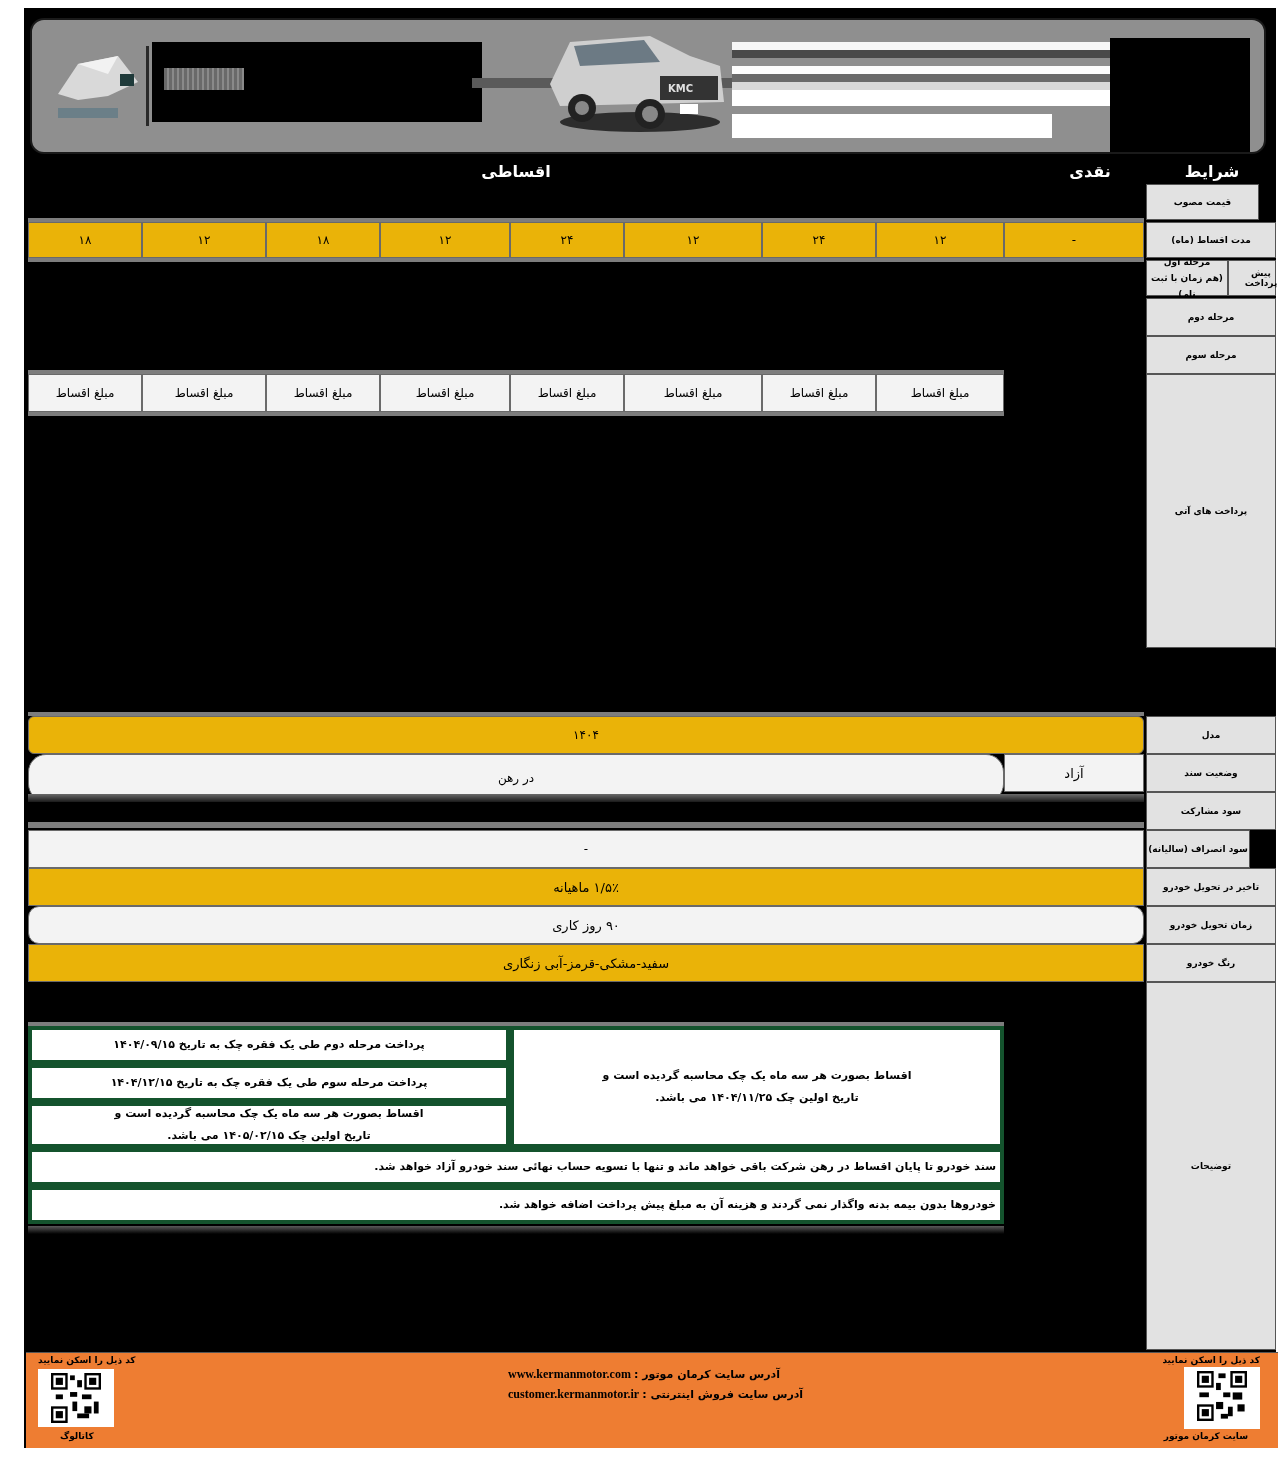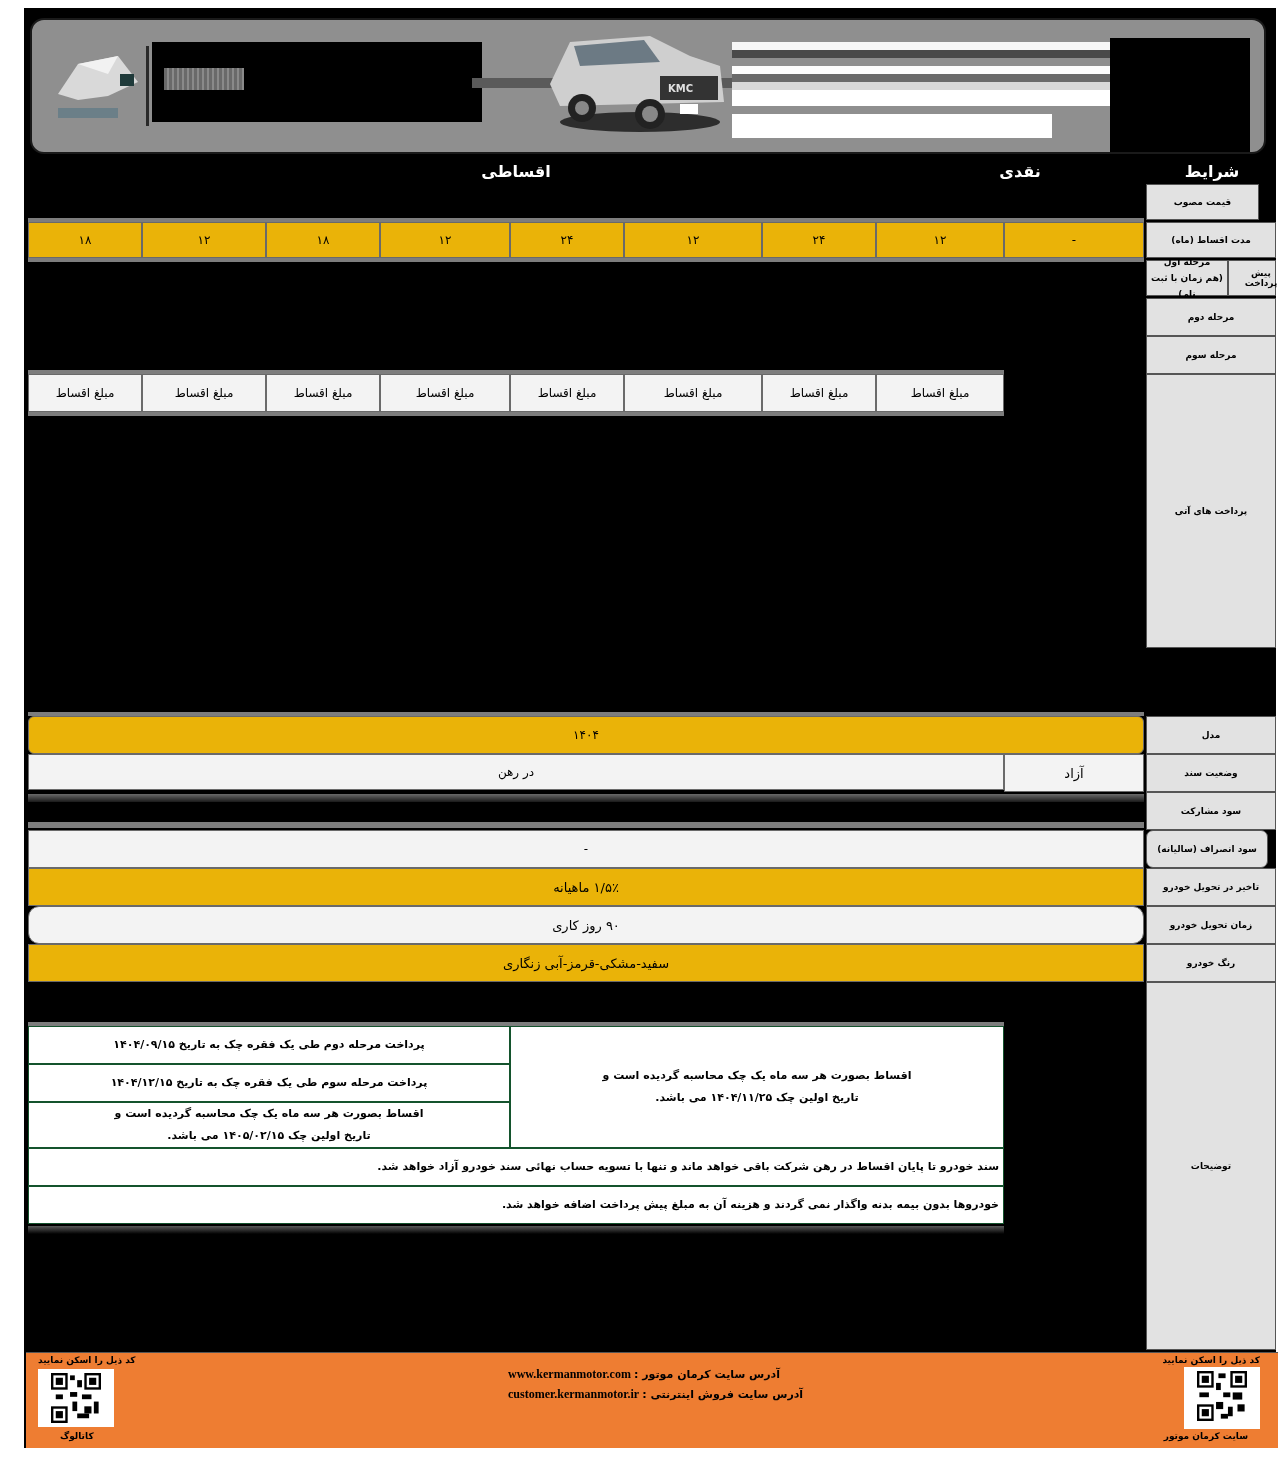--- a/index.html
+++ b/index.html
@@ -14,21 +14,21 @@
   .banner .line { position: absolute; height: 10px; }
   .car { position: absolute; left: 540px; top: 22px; width: 190px; height: 112px; }
   .rblocks { position: absolute; right: 14px; top: 18px; width: 140px; height: 132px; background: #000; }
   
   .cell { position: absolute; display: flex; align-items: center; justify-content: center; text-align: center; direction: rtl; font-size: 11px; font-weight: bold; }
   .label { background: #e2e2e2; border: 1px solid #555; color: #000; font-size: 9px; }
   .white { background: #eab308; border: 1px solid #6a6a6a; font-size: 12px; font-weight: normal; }
   .light { background: #f3f3f3; border: 1px solid #6a6a6a; font-size: 12px; font-weight: normal; }
   .hdr { color: #fff; font-size: 16px; font-weight: bold; }
   .grayline { position: absolute; height: 4px; background: #7d7d7d; }
-  .note { position: absolute; background: #fff; border: 1px solid #14532d; display: flex; align-items: center; justify-content: center; direction: rtl; font-size: 11px; font-weight: bold; text-align: center; line-height: 22px; }
+  .note { position: absolute; background: #fff; border: 4px solid #14532d; display: flex; align-items: center; justify-content: center; direction: rtl; font-size: 11px; font-weight: bold; text-align: center; line-height: 22px; }
   .footer { position: absolute; left: 26px; top: 1352px; width: 1252px; height: 96px; background: #ee7d32; border-top: 1px solid #555; }
   .qr { position: absolute; width: 76px; height: 58px; background: #fff; padding: 4px 10px; }
   .qr svg { width: 56px; height: 50px; }
   .ftxt { position: absolute; font-size: 9px; font-weight: bold; direction: rtl; white-space: nowrap; }
   .url { font-family: "Liberation Serif", serif; font-size: 12px; font-weight: bold; }
 </style>
 </head>
 <body>
 
 <div class="sheet"></div>
@@ -65,37 +65,37 @@
     <text x="128" y="70" font-size="10" fill="#e0e0e0" font-family="DejaVu Sans, sans-serif" font-weight="bold">KMC</text>
     <rect x="140" y="82" width="18" height="10" fill="#fff"></rect>
     <circle cx="42" cy="86" r="14" fill="#222"></circle>
       <circle cx="42" cy="86" r="7" fill="#888"></circle>
     <circle cx="110" cy="92" r="15" fill="#222"></circle>
       <circle cx="110" cy="92" r="8" fill="#888"></circle>
   </svg>
 </div>
 
 <div class="cell hdr" style="left:1148px;top:158px;width:128px;height:26px;">شرایط</div>
-<div class="cell hdr" style="left:952px;top:158px;width:136px;height:26px;text-align:center;">نقدی</div>
+<div class="cell hdr" style="left:1022px;top:158px;width:136px;height:26px;text-align:center;">نقدی</div>
 <div class="cell hdr" style="left:28px;top:158px;width:976px;height:26px;">اقساطی</div>
 
 <div class="cell label" style="left:1146px;top:184px;width:113px;height:36px;">قیمت مصوب</div>
 <div class="cell label" style="left:1146px;top:222px;width:130px;height:36px;">مدت اقساط (ماه)</div>
 <div class="cell label" style="left:1228px;top:260px;width:48px;height:36px;padding-left:18px;">پیش پرداخت</div>
 <div class="cell label" style="left:1146px;top:260px;width:82px;height:36px;flex-direction:column;line-height:16px;">
   <span>مرحله اول</span>
   <span>(هم زمان با ثبت نام)</span>
 </div>
 <div class="cell label" style="left:1146px;top:298px;width:130px;height:38px;">مرحله دوم</div>
 <div class="cell label" style="left:1146px;top:336px;width:130px;height:38px;">مرحله سوم</div>
 <div class="cell label" style="left:1146px;top:374px;width:130px;height:274px;">پرداخت های آتی</div>
 <div class="cell label" style="left:1146px;top:716px;width:130px;height:38px;">مدل</div>
 <div class="cell label" style="left:1146px;top:754px;width:130px;height:38px;">وضعیت سند</div>
 <div class="cell label" style="left:1146px;top:792px;width:130px;height:38px;">سود مشارکت</div>
-<div class="cell label" style="left:1146px;top:830px;width:122px;height:38px;border-radius:7px;">سود انصراف (سالیانه)</div>
+<div class="cell label" style="left:1146px;top:830px;width:104px;height:38px;">سود انصراف (سالیانه)</div>
 <div class="cell label" style="left:1146px;top:868px;width:130px;height:38px;">تاخیر در تحویل خودرو</div>
 <div class="cell label" style="left:1146px;top:906px;width:130px;height:38px;">زمان تحویل خودرو</div>
 <div class="cell label" style="left:1146px;top:944px;width:130px;height:38px;">رنگ خودرو</div>
 <div class="cell label" style="left:1146px;top:982px;width:130px;height:368px;">توضیحات</div>
 
 <div class="grayline" style="left:28px;top:218px;width:1116px;"></div>
 <div class="cell white" style="left:1004px;top:222px;width:140px;height:36px;">-</div>
 <div class="cell white" style="left:876px;top:222px;width:128px;height:36px;">۱۲</div>
 <div class="cell white" style="left:762px;top:222px;width:114px;height:36px;">۲۴</div>
 <div class="cell white" style="left:624px;top:222px;width:138px;height:36px;">۱۲</div>
@@ -113,21 +113,21 @@
 <div class="cell light" style="left:510px;top:374px;width:114px;height:38px;">مبلغ اقساط</div>
 <div class="cell light" style="left:380px;top:374px;width:130px;height:38px;">مبلغ اقساط</div>
 <div class="cell light" style="left:266px;top:374px;width:114px;height:38px;">مبلغ اقساط</div>
 <div class="cell light" style="left:142px;top:374px;width:124px;height:38px;">مبلغ اقساط</div>
 <div class="cell light" style="left:28px;top:374px;width:114px;height:38px;">مبلغ اقساط</div>
 <div class="grayline" style="left:28px;top:412px;width:976px;"></div>
 
 <div class="grayline" style="left:28px;top:712px;width:1116px;"></div>
 <div class="cell white" style="left:28px;top:716px;width:1116px;height:38px;border-radius:6px;">۱۴۰۴</div>
 <div class="cell light" style="left:1004px;top:754px;width:140px;height:38px;font-size:13px;">آزاد</div>
-<div class="cell light" style="left:28px;top:754px;width:976px;height:36px;">در رهن</div>
+<div class="cell light" style="left:28px;top:754px;width:976px;height:48px;border-radius:18px;">در رهن</div>
 <div class="grayline" style="left:28px;top:794px;width:1116px;background:linear-gradient(#6a6a6a,#1a1a1a);height:8px;"></div>
 <div class="grayline" style="left:28px;top:822px;width:1116px;height:6px;"></div>
 
 <div class="cell light" style="left:28px;top:830px;width:1116px;height:38px;">-</div>
 <div class="cell white" style="left:28px;top:868px;width:1116px;height:38px;font-size:13px;">۱/۵٪ ماهیانه</div>
 <div class="cell light" style="left:28px;top:906px;width:1116px;height:38px;font-size:13px;border-radius:11px;">۹۰ روز کاری</div>
 <div class="cell white" style="left:28px;top:944px;width:1116px;height:38px;font-size:13px;">سفید-مشکی-قرمز-آبی زنگاری</div>
 
 <div class="grayline" style="left:28px;top:1022px;width:976px;"></div>
 <div class="note" style="left:28px;top:1026px;width:482px;height:38px;">پرداخت مرحله دوم طی یک فقره چک به تاریخ ۱۴۰۴/۰۹/۱۵</div>

